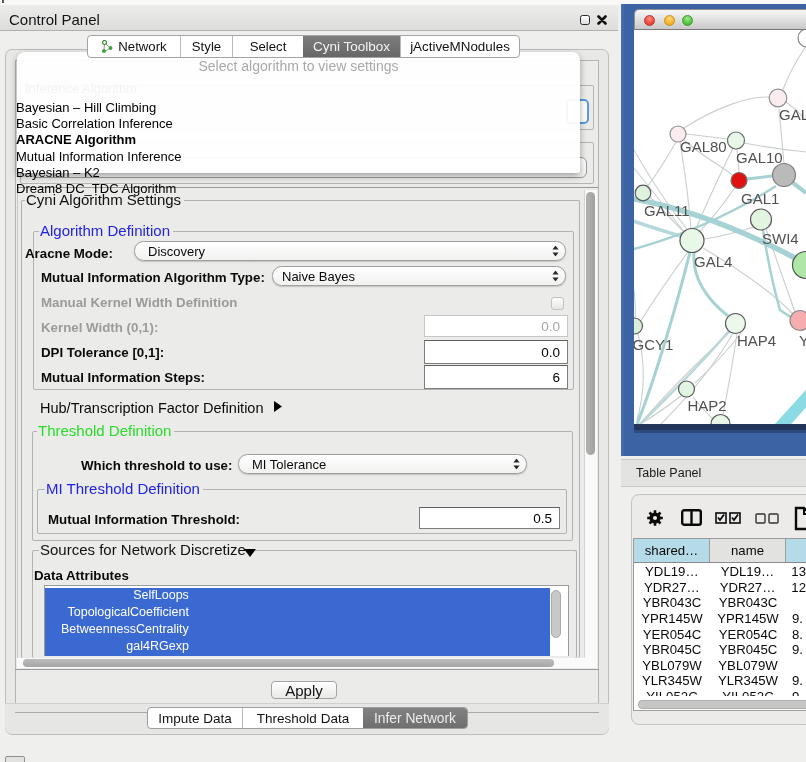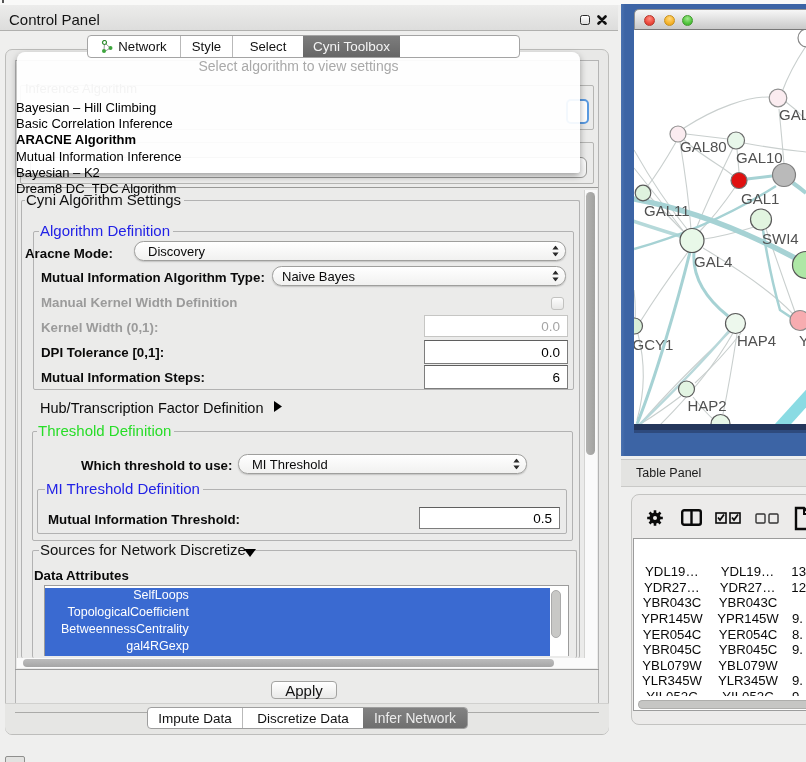--- a/index.html
+++ b/index.html
@@ -74,21 +74,21 @@
 <div class="abs" style="left:40px;top:400px;font-size:14.5px;color:#0a0a0a;">Hub/Transcription Factor Definition</div>
 <svg class="abs" style="left:272px;top:400px;" width="12" height="13" viewBox="0 0 12 13">
     <path d="M2 1 L10 6.5 L2 12 Z" fill="#000"></path>
   </svg>
 
 <div class="grp" style="left:32px;top:431px;width:541px;height:110px;"></div>
 <div class="grptitle" style="left:37px;top:423px;color:#28dd28;">Threshold Definition</div>
 
 <div class="lbl" style="left:81px;top:458px;">Which threshold to use:</div>
 <div class="combo" style="left:238px;top:454px;width:289px;height:20px;">
-    <span>MI Threshold</span>
+    <span>MI Tolerance</span>
   <svg class="carets" width="7" height="11" viewBox="0 0 7 11">
       <path d="M3.5 0 L6.6 3.9 L0.4 3.9 Z M3.5 11 L6.6 7.1 L0.4 7.1 Z" fill="#2a2a2a"></path>
     </svg>
 </div>
 
 <div class="grp" style="left:37px;top:489px;width:530px;height:45px;"></div>
 <div class="grptitle" style="left:45px;top:481px;color:#2222e6;">MI Threshold Definition</div>
 
 <div class="lbl" style="left:48px;top:512px;">Mutual Information Threshold:</div>
 <div class="field" style="left:419px;top:507px;width:141px;height:22px;border:1px solid #7d7d7d;border-top:1px solid #5f5f5f;color:#000;padding-right:7px;">0.5</div>
@@ -122,37 +122,38 @@
         <path d="M3.5 3.5 L3 10 M4.5 11 L8.5 8.5 M4.5 3.5 L8.8 7.5" stroke="#999" stroke-width="1"></path>
         <circle cx="3.5" cy="2.5" r="2" fill="#fff" stroke="#2e8b2e" stroke-width="1.2"></circle>
         <circle cx="3" cy="11" r="2" fill="#3da53d"></circle>
         <circle cx="9.5" cy="8" r="2" fill="#3da53d"></circle>
       </svg>
     <span>Network</span>
   </div>
   <div style="width:52px;height:100%;display:flex;align-items:center;justify-content:center;border-right:1px solid #b9b9b9;">Style</div>
   <div style="width:70px;height:100%;display:flex;align-items:center;justify-content:center;">Select</div>
   <div style="width:97px;height:100%;display:flex;align-items:center;justify-content:center;background:linear-gradient(#7d7d7d,#676767);color:#f4f4f4;font-size:13.5px;">Cyni Toolbox</div>
+  <div style="flex:1;height:100%;display:flex;align-items:center;justify-content:center;border-left:1px solid #b9b9b9;font-size:13.4px;">jActiveMNodules</div>
 </div>
 
 <div class="abs" style="left:584px;top:190px;width:13px;height:468px;background:#fafafa;border-left:1px solid #d4d4d2;"></div>
 <div class="abs" style="left:585.5px;top:192px;width:9px;height:263px;background:linear-gradient(90deg,#b2b2b0,#a2a2a0);border-radius:5px;"></div>
 
 <div class="abs" style="left:17px;top:658px;width:580px;height:10px;background:#fafafa;"></div>
 <div class="abs" style="left:23px;top:659px;width:531px;height:8px;background:linear-gradient(#bcbcbc,#a6a6a6);border-radius:4px;"></div>
 <div class="abs" style="left:15px;top:669px;width:584px;height:1px;background:#9a9a9a;"></div>
 
 <div class="abs" style="left:271px;top:681px;width:66px;height:18px;background:linear-gradient(#ffffff,#e9e9e8);border:1px solid #a3a3a1;border-radius:4px;display:flex;align-items:center;justify-content:center;font-size:15px;color:#111;">Apply</div>
 
 <div class="abs" style="left:5px;top:703px;width:604px;height:31px;background:#e6e6e4;border-top:1px solid #d0d0ce;border-radius:0 0 7px 7px;"></div>
 <div class="abs" style="left:15px;top:712px;width:584px;height:1px;background:#aaaaa8;"></div>
 
 <div class="abs" style="left:147px;top:707px;width:321px;height:22px;background:#fff;border:1px solid #9e9e9e;border-radius:4px;overflow:hidden;display:flex;align-items:center;font-size:13.5px;color:#111;">
   <div style="width:95px;height:100%;display:flex;align-items:center;justify-content:center;border-right:1px solid #b9b9b9;">Impute Data</div>
-  <div style="width:120px;height:100%;display:flex;align-items:center;justify-content:center;">Discretize Data</div>
+  <div style="width:120px;height:100%;display:flex;align-items:center;justify-content:center;">Threshold Data</div>
   <div style="flex:1;height:100%;display:flex;align-items:center;justify-content:center;background:linear-gradient(#828282,#6f6f6f);color:#ececec;font-size:13.8px;">Infer Network</div>
 </div>
 
 <div class="abs" style="left:5px;top:756px;width:20px;height:10px;background:#e2e2e0;border:1.5px solid #8f8f8d;border-radius:2px;"></div>
 
 <div class="abs" style="left:621px;top:4px;width:185px;height:452px;background:linear-gradient(90deg,#4a72b0 0px,#3c64a5 4px);"></div>
 
 <div class="abs" style="left:634px;top:9px;width:172px;height:21px;background:linear-gradient(#f7f7f7,#c9c9c9);border-top:1px solid #909090;border-left:1px solid #909090;border-bottom:1px solid #787878;border-top-left-radius:5px;"></div>
 <div class="abs" style="left:644px;top:15px;width:11px;height:11px;border-radius:50%;background:radial-gradient(circle at 50% 30%,#ff8d80,#ee4a3e 60%,#d03428);border:0.5px solid #b5372c;"></div>
 <div class="abs" style="left:663.5px;top:15px;width:11px;height:11px;border-radius:50%;background:radial-gradient(circle at 50% 30%,#ffd97e,#f6b42c 60%,#e09a18);border:0.5px solid #c8921c;"></div>
@@ -263,20 +264,25 @@
 <svg class="abs" style="left:755px;top:513px;" width="24" height="11" viewBox="0 0 24 11">
   <rect x="1" y="1" width="9" height="9" rx="1" fill="none" stroke="#333" stroke-width="1.4"></rect>
   <rect x="14" y="1" width="9" height="9" rx="1" fill="none" stroke="#333" stroke-width="1.4"></rect>
 </svg>
 <svg class="abs" style="left:794px;top:506px;" width="18" height="25" viewBox="0 0 18 25">
   <path d="M2 2 L10 2 L16 8 L16 23 L2 23 Z" fill="none" stroke="#0a0a0a" stroke-width="2.4"></path>
   <path d="M10 2 L10 8 L16 8" fill="none" stroke="#0a0a0a" stroke-width="2"></path>
 </svg>
 
 <div class="abs" style="left:633px;top:538px;width:173px;height:173px;background:#fff;border:1px solid #9c9c9c;border-right:none;overflow:hidden;font-size:13.2px;color:#0a0a0a;">
+  <div style="position:absolute;left:0;top:0;width:100%;height:24px;border-bottom:1px solid #8a8a8a;display:flex;">
+    <div style="width:76px;background:#b5dbe9;border-right:1px solid #9e9e9e;display:flex;align-items:center;justify-content:center;">shared…</div>
+    <div style="width:76px;background:#e2e2e0;border-right:1px solid #9e9e9e;display:flex;align-items:center;justify-content:center;">name</div>
+    <div style="flex:1;background:#b5dbe9;"></div>
+  </div>
   <div id="rows" style="position:absolute;left:0;top:25px;width:100%;height:132px;overflow:hidden;">
       <div style="height:15.6px;display:flex;align-items:center;">
         <div style="width:76px;text-align:center;">YDL19…</div>
         <div style="width:76px;text-align:center;">YDL19…</div>
         <div style="padding-left:6px;">13</div>
       </div>
       <div style="height:15.6px;display:flex;align-items:center;">
         <div style="width:76px;text-align:center;">YDR27…</div>
         <div style="width:76px;text-align:center;">YDR27…</div>
         <div style="padding-left:6px;">12</div>

